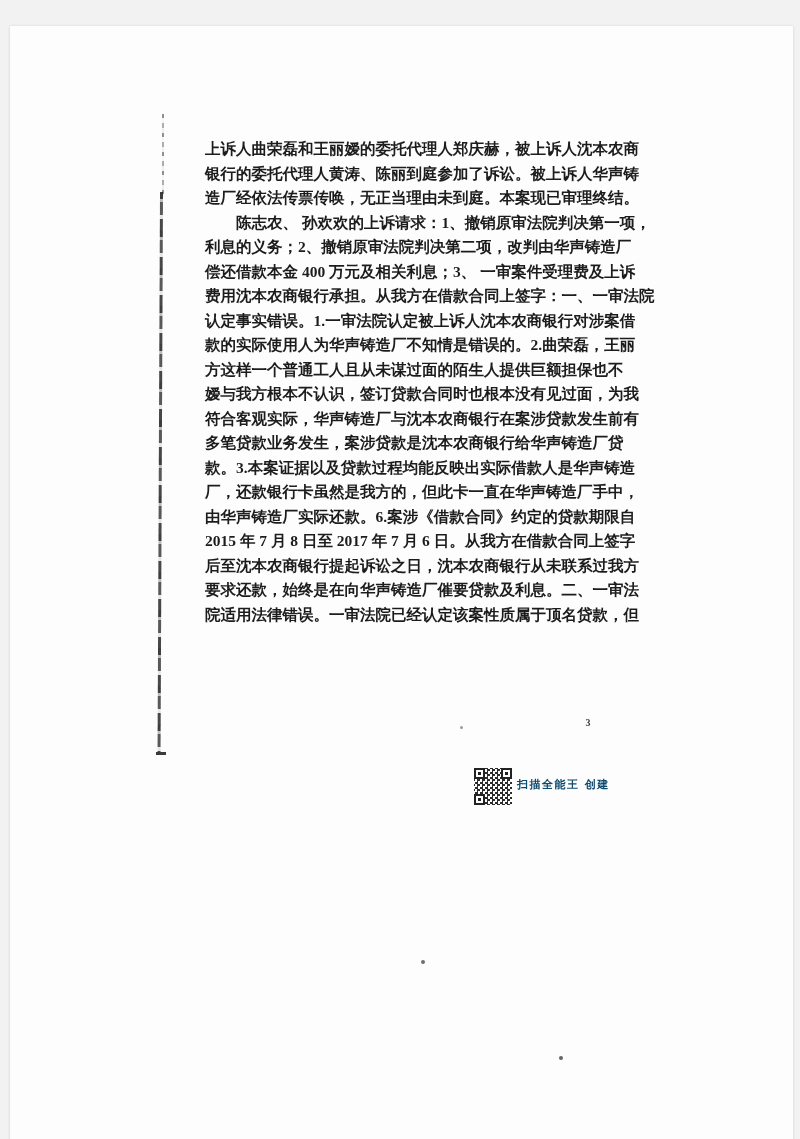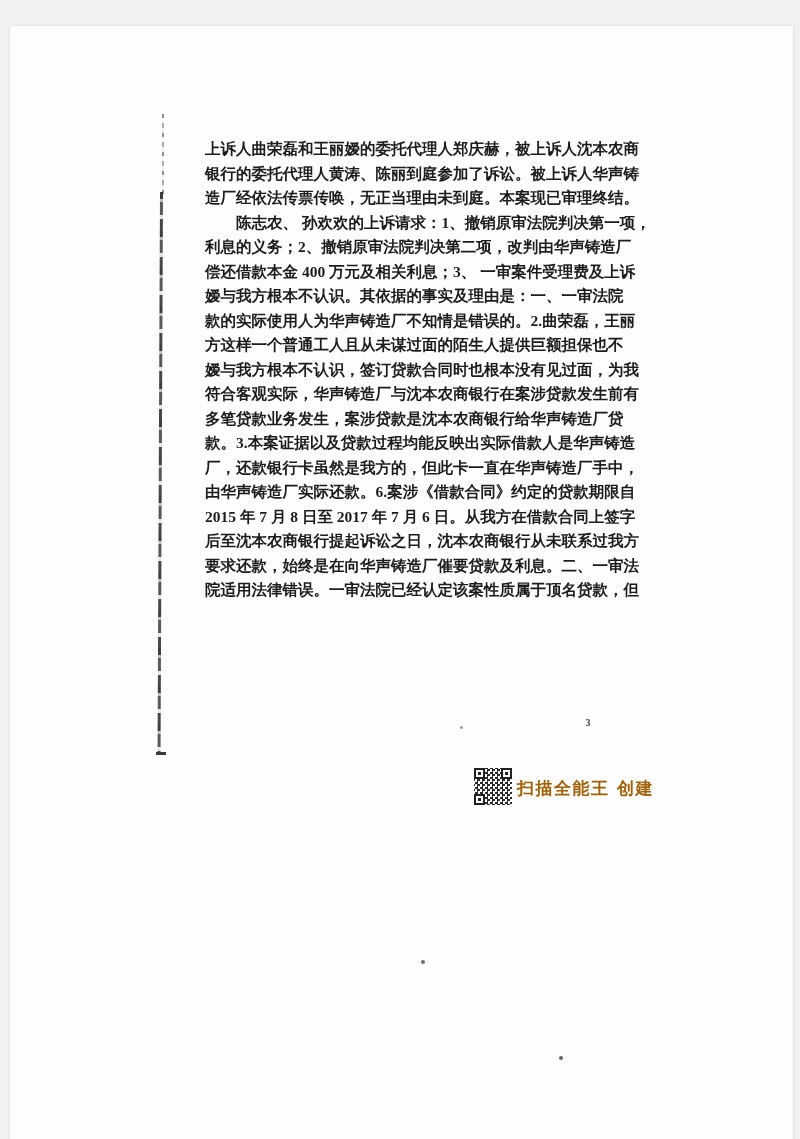--- a/index.html
+++ b/index.html
@@ -133,23 +133,23 @@
     background: #222;
   }
   .qr-finder.tl { left: 0; top: 0; }
   .qr-finder.tr { right: 0; top: 0; }
   .qr-finder.bl { left: 0; bottom: 0; }
 
   .qr-label {
     position: absolute;
     left: 507px;
     top: 751px;
-    font-size: 17px;
+    font-size: 11px;
     font-weight: 700;
-    color: #a16207;
+    color: #0c4a6e;
     letter-spacing: 1.5px;
     font-family: "DejaVu Sans", sans-serif;
     white-space: nowrap;
   }
 </style>
 </head>
 <body>
 
 <div class="page">
 
@@ -157,21 +157,22 @@
   <div class="artifact-main"></div>
   <div class="artifact-foot"></div>
 
   <div class="doc-text">
     <div class="tl">上诉人曲荣磊和王丽嫒的委托代理人郑庆赫，被上诉人沈本农商</div>
     <div class="tl">银行的委托代理人黄涛、陈丽到庭参加了诉讼。被上诉人华声铸</div>
     <div class="tl">造厂经依法传票传唤，无正当理由未到庭。本案现已审理终结。</div>
     <div class="tl">　　陈志农、 孙欢欢的上诉请求：1、撤销原审法院判决第一项，</div>
     <div class="tl">利息的义务；2、撤销原审法院判决第二项，改判由华声铸造厂</div>
     <div class="tl">偿还借款本金 400 万元及相关利息；3、 一审案件受理费及上诉</div>
-    <div class="tl">嫒与我方根本不认识。其依据的事实及理由是：一、一审法院</div>
+    <div class="tl">费用沈本农商银行承担。从我方在借款合同上签字：一、一审法院</div>
+    <div class="tl">认定事实错误。1.一审法院认定被上诉人沈本农商银行对涉案借</div>
     <div class="tl">款的实际使用人为华声铸造厂不知情是错误的。2.曲荣磊，王丽</div>
     <div class="tl">方这样一个普通工人且从未谋过面的陌生人提供巨额担保也不</div>
     <div class="tl">嫒与我方根本不认识，签订贷款合同时也根本没有见过面，为我</div>
     <div class="tl">符合客观实际，华声铸造厂与沈本农商银行在案涉贷款发生前有</div>
     <div class="tl">多笔贷款业务发生，案涉贷款是沈本农商银行给华声铸造厂贷</div>
     <div class="tl">款。3.本案证据以及贷款过程均能反映出实际借款人是华声铸造</div>
     <div class="tl">厂，还款银行卡虽然是我方的，但此卡一直在华声铸造厂手中，</div>
     <div class="tl">由华声铸造厂实际还款。6.案涉《借款合同》约定的贷款期限自</div>
     <div class="tl">2015 年 7 月 8 日至 2017 年 7 月 6 日。从我方在借款合同上签字</div>
     <div class="tl">后至沈本农商银行提起诉讼之日，沈本农商银行从未联系过我方</div>

